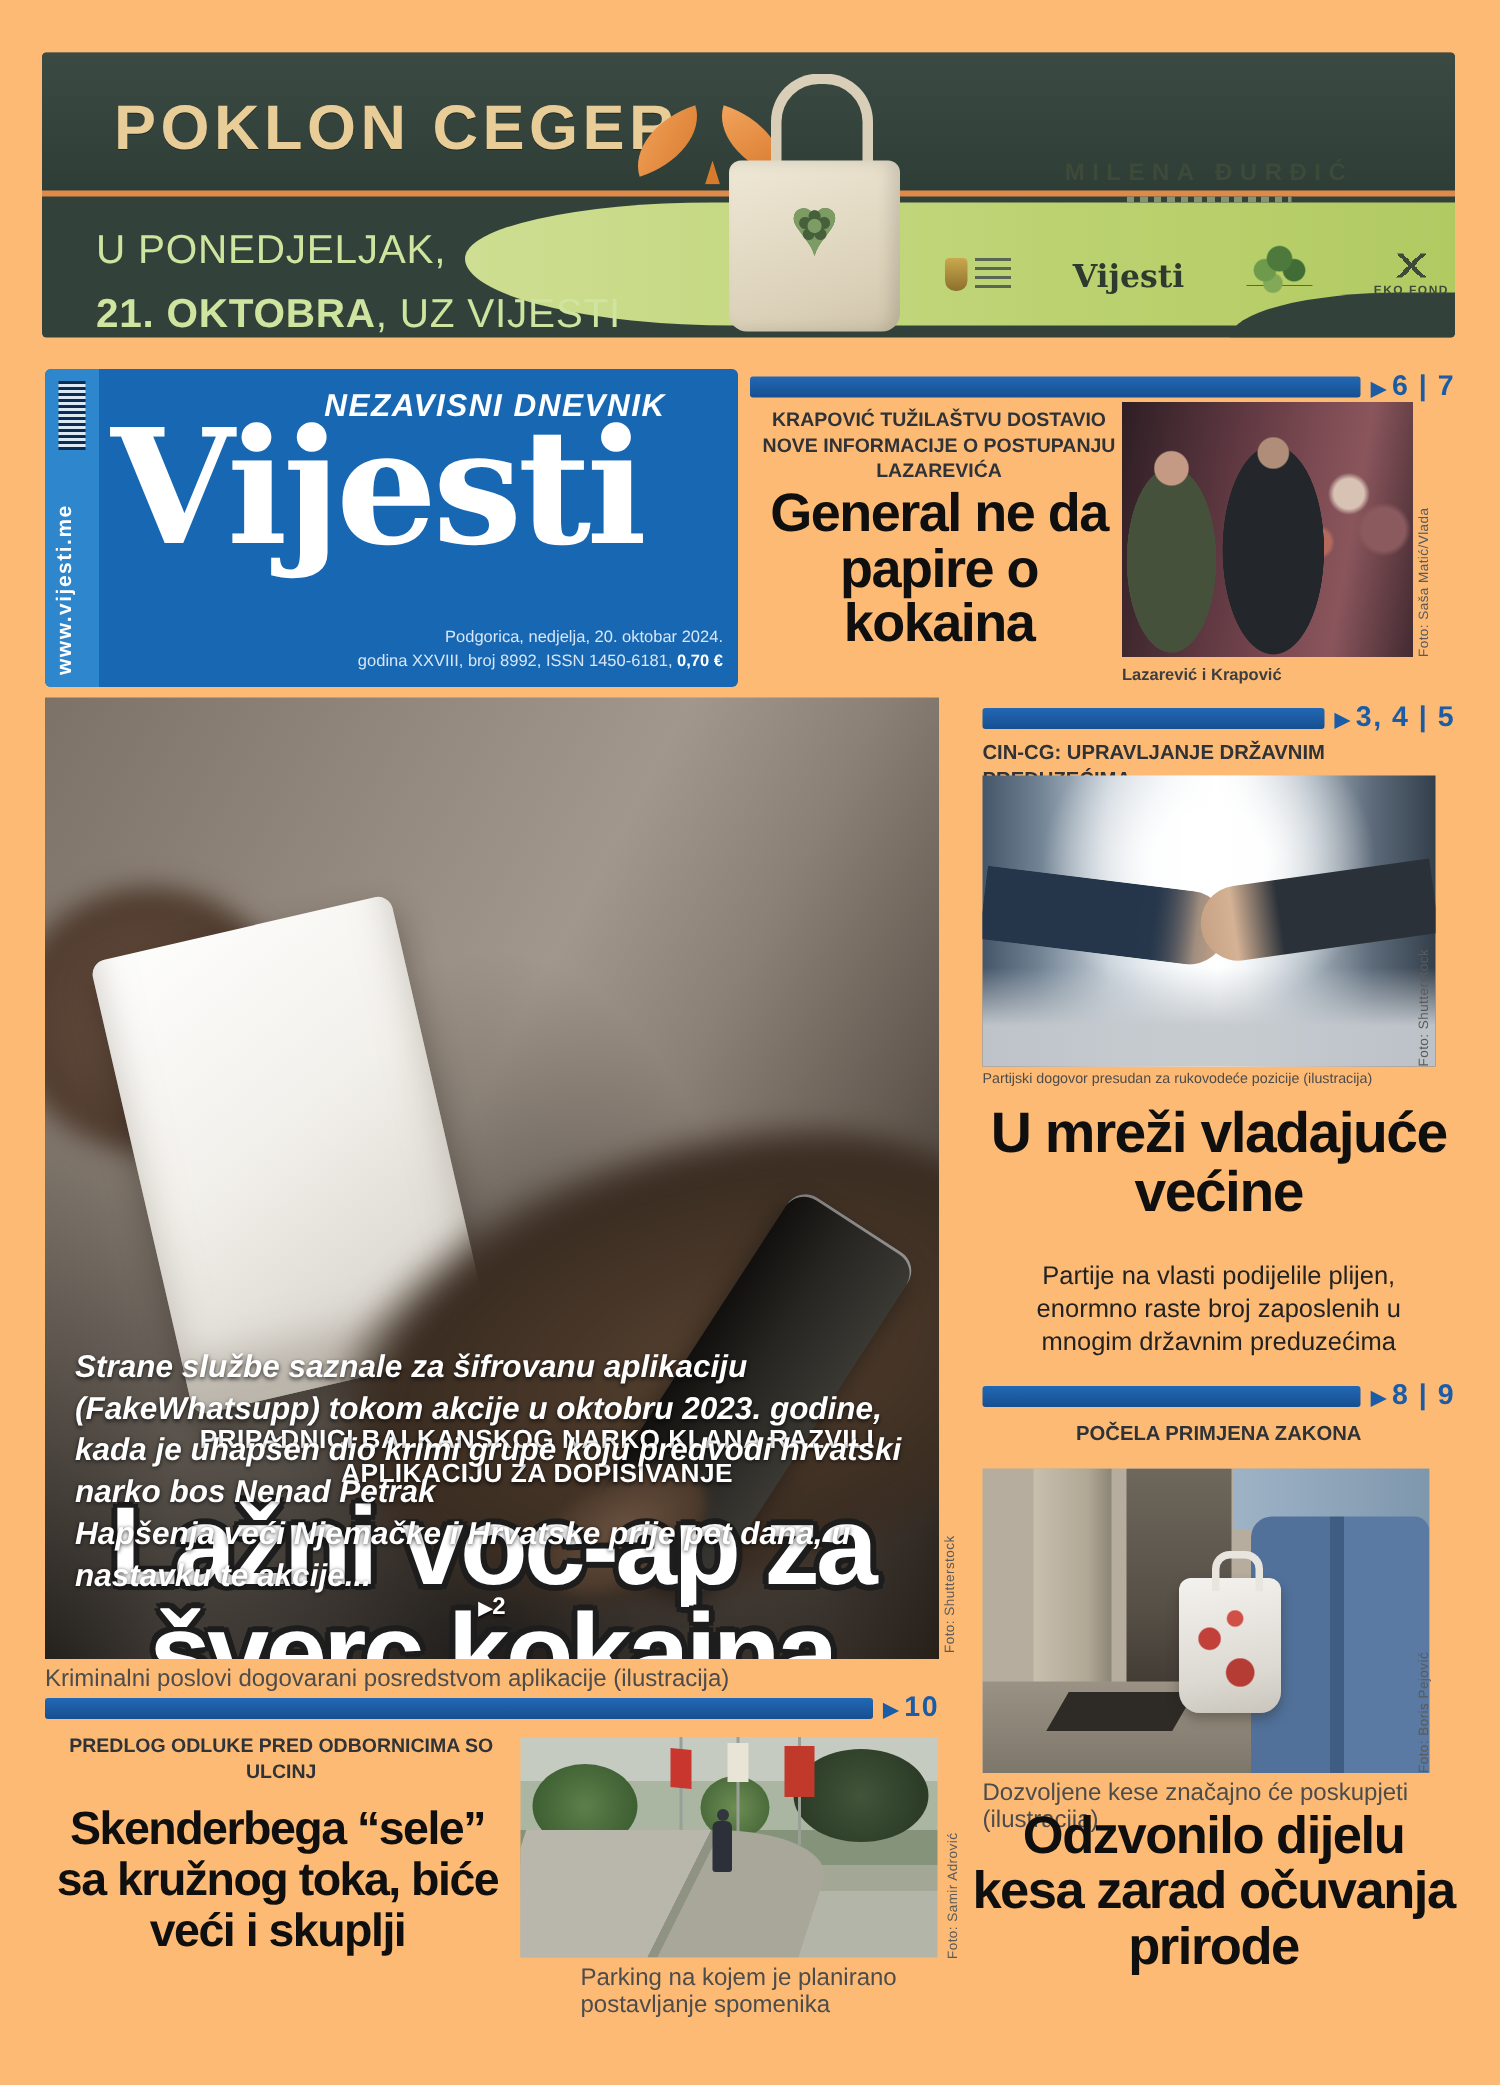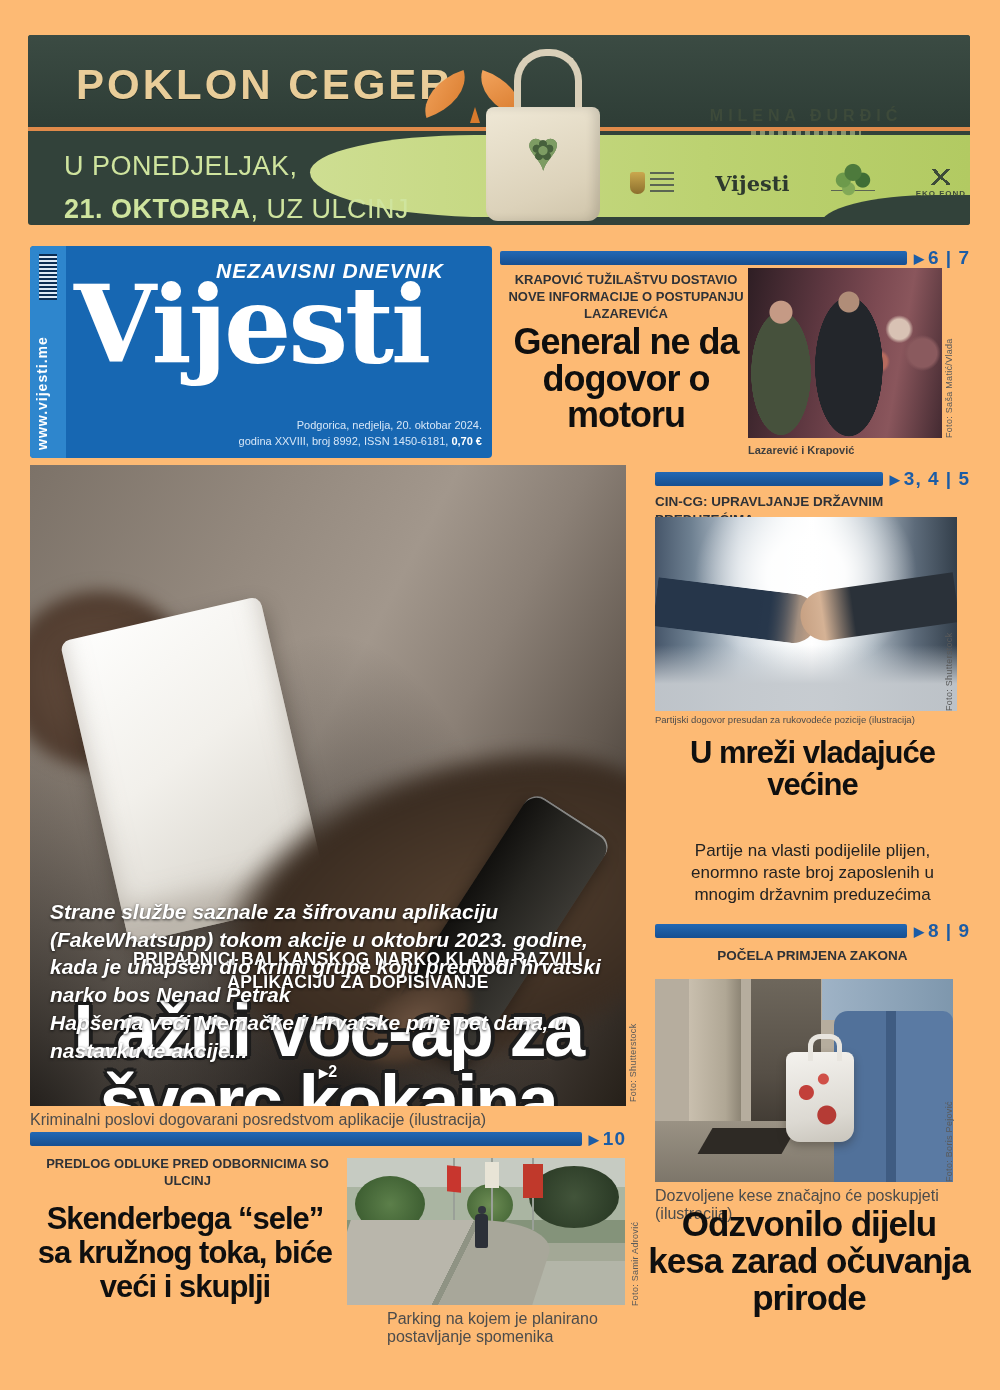--- a/index.html
+++ b/index.html
@@ -155,21 +155,21 @@
         radial-gradient(ellipse at 50% 30%, rgba(255,255,255,.95) 0 18%, rgba(255,255,255,0) 52%),
         linear-gradient(90deg,#46566a 0%,#6e8091 12%,#c3cdd6 28%,#f2f6f8 44%,#fff 52%,#eef2f4 58%,#a8b4be 72%,#5d6b7a 86%,#333f4b 100%);}
   .hs-arm-l{position:absolute;left:0;top:36%;width:54%;height:25%;transform:rotate(7deg);
       border-radius:0 40px 40px 0;
       background:linear-gradient(90deg,#26364a 0 62%,#41526600 100%),
                  linear-gradient(90deg,#2c3c50 0 70%,#d9b697 88%,#c8a285 100%);}
   .hs-arm-r{position:absolute;right:0;top:34%;width:52%;height:26%;transform:rotate(-8deg);
       border-radius:40px 0 0 40px;
       background:linear-gradient(270deg,#2a3139 0 66%,#d5b295 86%,#c7a183 100%);}
   .cin-caption{position:absolute;left:655px;top:714px;width:302px;font-size:9.5px;}
-  .cin-headline{position:absolute;left:655px;top:737px;width:315px;text-align:center;font-size:31px;}
+  .cin-headline{position:absolute;left:655px;top:737px;width:315px;text-align:center;font-size:38px;}
   .cin-deck{position:absolute;left:660px;top:840px;width:305px;text-align:center;
       font-size:17px;color:#222;line-height:1.28;font-weight:500;}
   .credit-cin{left:944px;top:517px;height:194px;}
 
   .prrow-kese{left:655px;top:920px;width:315px;}
   .kese-kicker{position:absolute;left:655px;top:947px;width:315px;text-align:center;font-size:13.5px;}
   .photo-kese{left:655px;top:979px;width:298px;height:203px;background:#b6ad9e;}
   .pk-pillar{position:absolute;left:34px;top:0;width:52px;height:100%;
       background:linear-gradient(90deg,#c9bfae,#b0a795 70%,#8d8575);}
   .pk-door{position:absolute;left:96px;top:0;width:70px;height:78%;
@@ -236,21 +236,21 @@
 
     <div class="banner-title">POKLON CEGER</div>
     <div class="bow">
       <div class="petal p1"></div>
       <div class="petal p2"></div>
       <div class="tail"></div>
     </div>
 
     <div class="banner-sched">
       <div class="l1">U PONEDJELJAK,</div>
-      <div class="l2"><span class="b">21. OKTOBRA</span><span>, UZ ULCINJ</span></div>
+      <div class="l2"><span class="b">21. OKTOBRA</span><span>, UZ VIJESTI</span></div>
     </div>
 
     <div class="tote">
       <div class="tote-handle"></div>
       <div class="tote-body">
         <div class="tote-heart"><span>♥</span>
           <div class="inner">✿</div>
         </div>
       </div>
     </div>
@@ -288,21 +288,21 @@
   </div>
 
   <div class="prrow" style="left:500px;top:247px;width:470px;">
     <div class="prbar"></div>
     <div class="prlabel">
         <span class="arr">▶</span>
         <span>6 | 7</span>
       </div>
   </div>
   <div class="kicker gen-kicker">KRAPOVIĆ TUŽILAŠTVU DOSTAVIO NOVE INFORMACIJE O POSTUPANJU LAZAREVIĆA</div>
-  <div class="headline gen-headline">General ne da dogovor o motoru</div>
+  <div class="headline gen-headline">General ne da papire o kokaina</div>
   <div class="photo photo-general"></div>
   <div class="caption gen-caption">Lazarević i Krapović</div>
   <div class="credit-v" style="left:944px;top:268px;height:170px;">Foto: Saša Matić/Vlada</div>
 
   <div class="photo photo-main">
     <div class="mp-hand2"></div>
     <div class="mp-bag"></div>
     <div class="mp-arm"></div>
     <div class="mp-phone"></div>
     <div class="mp-thumb"></div>

